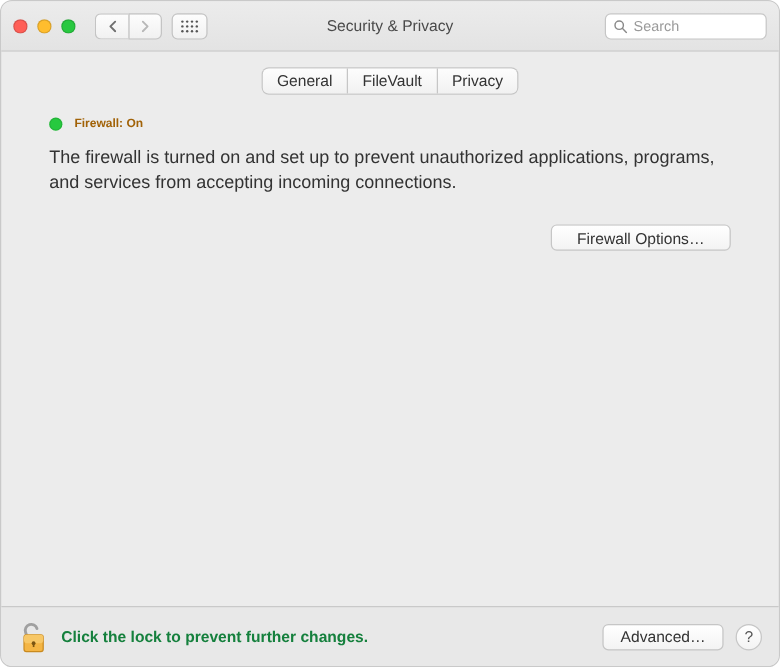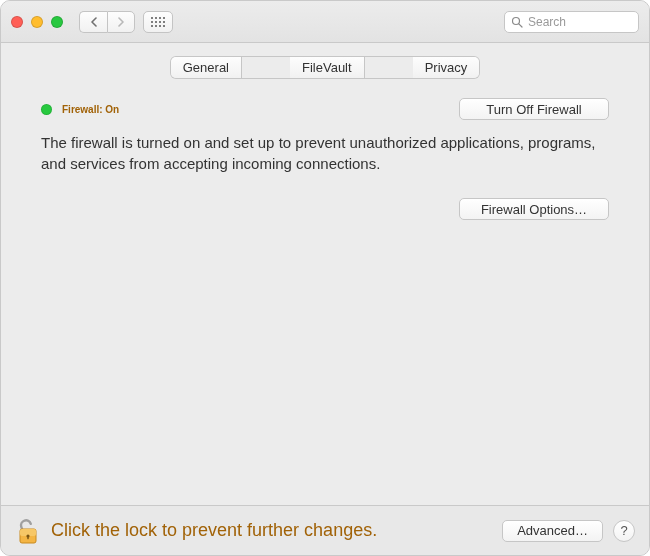--- a/index.html
+++ b/index.html
@@ -98,21 +98,20 @@
     }
     .tabs {
       display:flex; justify-content:center;
       margin-bottom: 20px;
     }
     .segmented {
       display:flex;
       border-radius:5px;
       overflow:hidden;
       box-shadow: 0 0 0 1px #c6c6c6;
-      gap: 48px;
     }
     .segmented .tab {
       font-size:13px;
       height:21px;
       padding: 0 12px;
       display:flex; align-items:center;
       background: linear-gradient(#fdfdfd,#f1f1f1);
       color:#333;
       border-right:1px solid #c6c6c6;
     }
@@ -171,22 +170,23 @@
       background:#e8e8e8;
       display:flex; align-items:center;
       padding: 0 14px;
       gap:10px;
     }
     .lock-icon {
       width:26px; height:30px;
       display:flex; align-items:center; justify-content:center;
     }
     .footer-text {
-      font-size:18px; color:#a16207;
+      font-size:13px; color:#15803d;
       flex:1;
+      font-weight:bold;
     }
     .footer-right {
       display:flex; align-items:flex-end; gap:10px;
     }
     .help-btn {
       width:22px; height:22px;
       border-radius:50%;
       background: linear-gradient(#ffffff,#f3f3f3);
       border:1px solid #c6c6c6;
       display:flex; align-items:center; justify-content:center;
@@ -228,20 +228,21 @@
           <span></span>
           <span></span>
           <span></span>
         <span></span>
           <span></span>
           <span></span>
           <span></span>
       </div>
     </div>
 
+    <div class="title">Security &amp; Privacy</div>
 
     <div class="search-wrap">
       <svg width="12" height="12" viewBox="0 0 12 12">
           <circle cx="5" cy="5" r="3.5" stroke="#8a8a8a" stroke-width="1.2" fill="none"></circle>
           <line x1="7.8" y1="7.8" x2="11" y2="11" stroke="#8a8a8a" stroke-width="1.2" stroke-linecap="round"></line>
         </svg>
       <input type="text" placeholder="Search" style="">
     </div>
   </div>
 
@@ -255,21 +256,20 @@
       </div>
     </div>
 
     <div class="panel">
 
       <div class="status-row">
         <div class="status-left">
           <div class="status-dot"></div>
           <div class="status-text">Firewall: On</div>
         </div>
-        <button class="mac-button" style="min-width:150px; justify-content:center;">Turn Off Firewall</button>
       </div>
 
       <div class="desc-text">The firewall is turned on and set up to prevent unauthorized applications, programs, and services from accepting incoming connections.</div>
 
       <div class="options-row">
         <button class="mac-button" style="min-width:150px; justify-content:center;">Firewall Options…</button>
       </div>
 
     </div>
 

